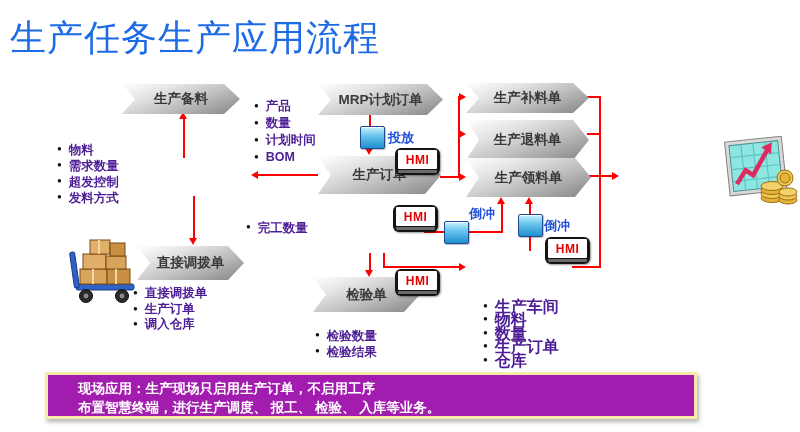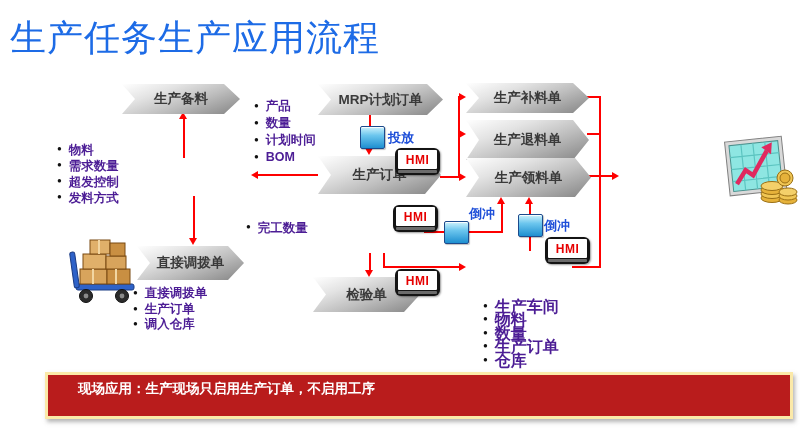--- a/index.html
+++ b/index.html
@@ -37,22 +37,22 @@
   .hmi-screen{flex:1;background:#ffffff;border-radius:1px;display:flex;align-items:center;justify-content:center;
        color:#e60000;font-weight:800;font-size:12px;letter-spacing:.5px;}
   .hmi-base{height:3px;background:#6b6b6b;margin-top:1px;border-radius:1px;}
   
   .blist{position:absolute;display:flex;flex-direction:column;}
   .brow{display:flex;align-items:flex-start;gap:7px;font-size:12.5px;font-weight:600;color:#4c1d95;
         line-height:var(--lh,16px);white-space:nowrap;}
   .brow::before{content:"●";font-size:8px;color:#111;transform:translateY(-1px);}
   .blist.tight .brow{font-size:16px;}
   
-  .banner{position:absolute;left:45px;top:372px;width:748px;height:47px;box-sizing:border-box;
-          background:#b91c1c;border:3px solid #fbe9a8;box-shadow:2px 3px 4px rgba(110,110,110,.5);
+  .banner{position:absolute;left:45px;top:372px;width:652px;height:47px;box-sizing:border-box;
+          background:#a21caf;border:3px solid #fbe9a8;box-shadow:2px 3px 4px rgba(110,110,110,.5);
           padding:4px 10px 4px 30px;color:#ffffff;font-weight:700;font-size:13.5px;line-height:19px;}
   .icon-wrap{position:absolute;}
 </style>
 </head>
 <body>
 
 <div class="stage">
 
   <div class="title">生产任务生产应用流程</div>
 
@@ -183,20 +183,28 @@
   </div>
   <div class="blist" style="left:133px;top:286px;--lh:15.5px">
     <div class="brow">
         <span>直接调拨单</span>
       </div>
     <div class="brow">
         <span>生产订单</span>
       </div>
     <div class="brow">
         <span>调入仓库</span>
+      </div>
+  </div>
+  <div class="blist" style="left:315px;top:328px;--lh:16px">
+    <div class="brow">
+        <span>检验数量</span>
+      </div>
+    <div class="brow">
+        <span>检验结果</span>
       </div>
   </div>
   <div class="blist tight" style="left:483px;top:300px;--lh:13.4px">
     <div class="brow">
         <span>生产车间</span>
       </div>
     <div class="brow">
         <span>物料</span>
       </div>
     <div class="brow">
@@ -248,15 +256,16 @@
         <ellipse cx="66" cy="66" rx="9" ry="4" fill="#f0c654"></ellipse>
         <ellipse cx="66" cy="62" rx="9" ry="4" fill="#f4d06a"></ellipse>
         <circle cx="63" cy="48" r="8" fill="#f0c654"></circle>
         <circle cx="63" cy="48" r="5" fill="#e6b23a"></circle>
       </g>
     </svg>
   </div>
 
   <div class="banner">
     <div>现场应用：生产现场只启用生产订单，不启用工序</div>
+    <div>布置智慧终端，进行生产调度、 报工、 检验、 入库等业务。</div>
   </div>
 
 </div>
 
 </body></html>

